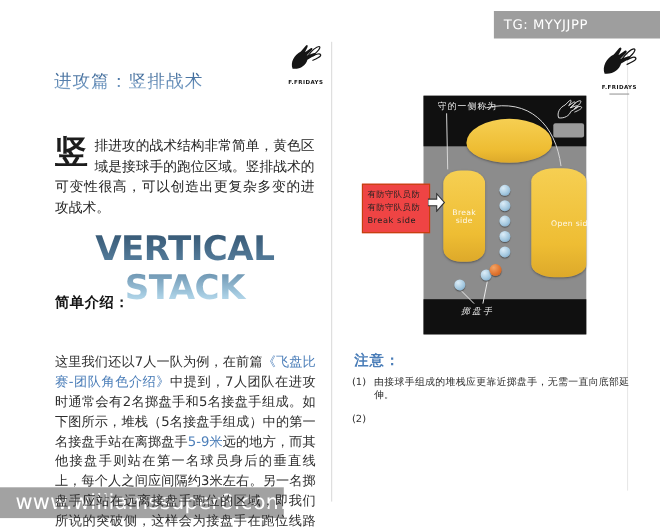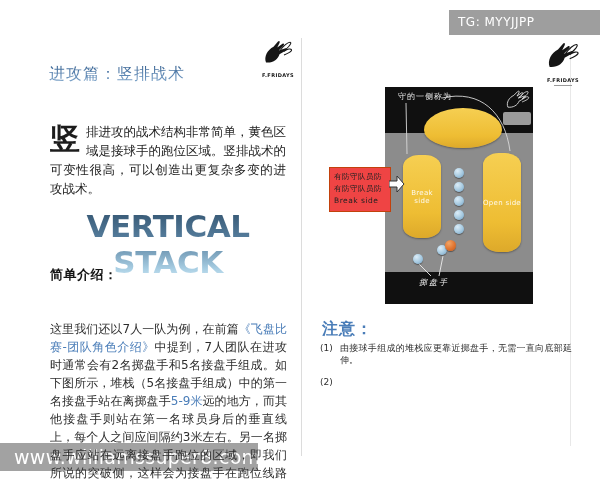--- a/index.html
+++ b/index.html
@@ -39,21 +39,21 @@
   .body-text{left:50px;top:287px;width:237px;font-size:12px;line-height:18px;color:#2d2d2d;text-align:justify;margin-top:33px;}
   .hl{color:#4a7db8;}
 
   
   .field{left:385px;top:87px;width:148px;height:217px;background:#8c8c8c;}
   .ez-top{left:0;top:0;width:148px;height:46px;background:#101010;}
   .ez-bottom{left:0;top:185px;width:148px;height:32px;background:#101010;}
   .zone{background:linear-gradient(180deg,#f6cf52 0%,#eebd33 70%,#dda92a 100%);box-shadow:0 1px 2px rgba(0,0,0,.35);}
   .zone-deep{left:39px;top:21px;width:78px;height:40px;border-radius:50%/55% 55% 45% 45%;}
   .zone-left{left:18px;top:68px;width:38px;height:83px;border-radius:42%/14%;}
-  .zone-right{left:98px;top:66px;width:38px;height:99px;border-radius:42%/12%;}
+  .zone-right{left:98px;top:66px;width:38px;height:99px;border-radius:42%/12%;padding-left:12px;}
   .zone-label{position:absolute;width:100%;top:50%;transform:translateY(-50%);text-align:center;
     font-size:7px;color:rgba(255,255,255,.9);letter-spacing:.3px;}
   .rz-label{left:13px;top:4px;font-size:8px;color:#ededed;letter-spacing:1px;}
   .th-label{left:34px;top:190px;font-size:8px;color:#ededed;letter-spacing:2px;font-style:italic;}
   .lines-svg{left:0;top:0;}
   .pdot{position:absolute;width:10px;height:10px;border-radius:50%;left:69px;
     background:radial-gradient(circle at 35% 30%,#dcedf8 0%,#a5c9e0 55%,#6f9dc1 100%);
     box-shadow:0 1px 1px rgba(0,0,0,.4);}
   .thrower1{left:52px;top:158px;}
   .thrower2{left:28px;top:167px;}
@@ -62,21 +62,21 @@
     box-shadow:0 1px 1px rgba(0,0,0,.4);}
   .mini-hands{right:3px;top:3px;}
   .mini-plate{right:2px;top:25px;width:28px;height:13px;background:#9b9b9b;border-radius:2px;}
 
   
   .callout{left:329px;top:167px;width:62px;height:45px;background:#ef4444;border:1px solid #c2410c;
     box-sizing:border-box;padding:3px 4px;font-size:7.5px;line-height:12px;color:#222;letter-spacing:.5px;}
   .callout-arrow{left:389px;top:175px;}
 
   
-  .notes-h{left:322px;top:319px;font-size:16px;font-weight:bold;color:#4a7db8;letter-spacing:1px;}
+  .notes-h{left:322px;top:319px;font-size:13px;font-weight:bold;color:#4a7db8;letter-spacing:1px;}
   .note-item{position:absolute;left:320px;width:252px;font-size:9px;line-height:11.5px;color:#2e2e2e;
     text-align:justify;padding-left:20px;box-sizing:border-box;}
   .note-num{position:absolute;left:0;top:0;}
   .note-1{top:343px;}
   .note-2{top:377px;}
 </style>
 </head>
 <body>
 
 <div class="abs tg-bar">TG: MYYJJPP</div>

